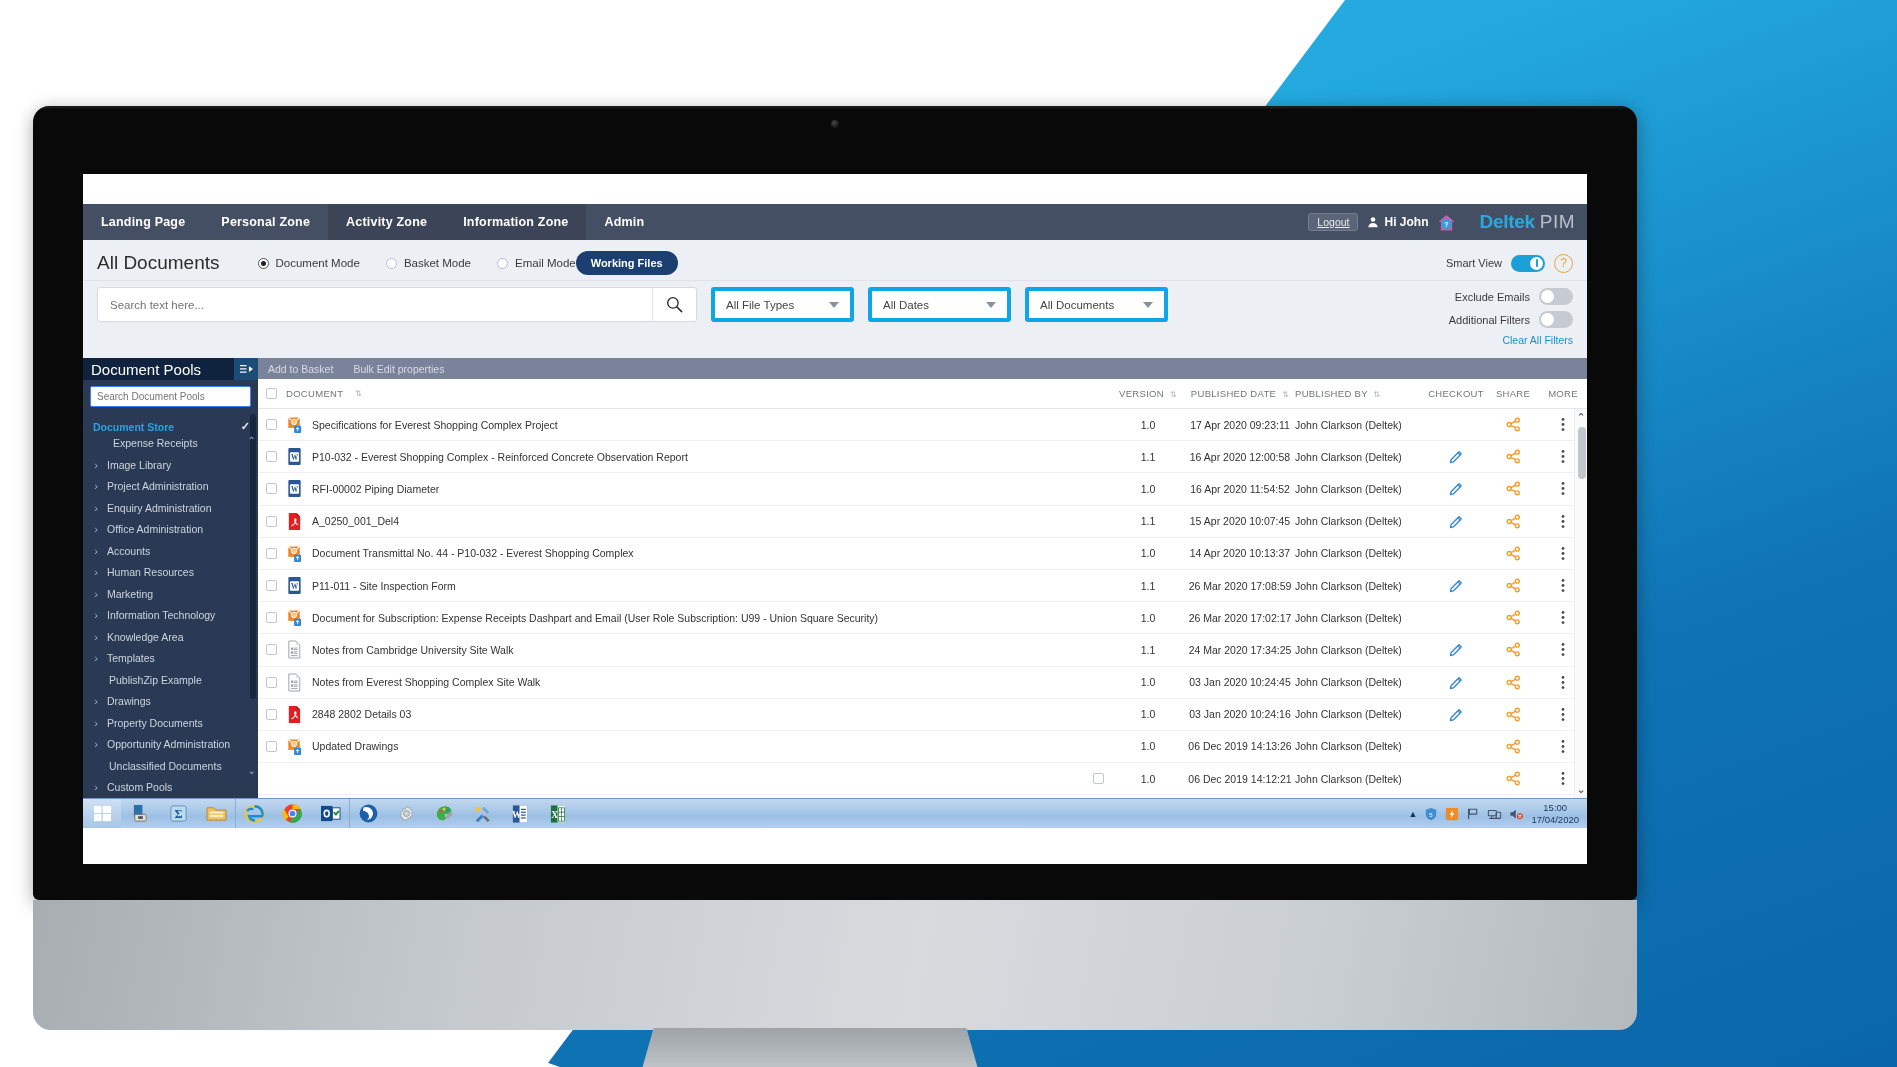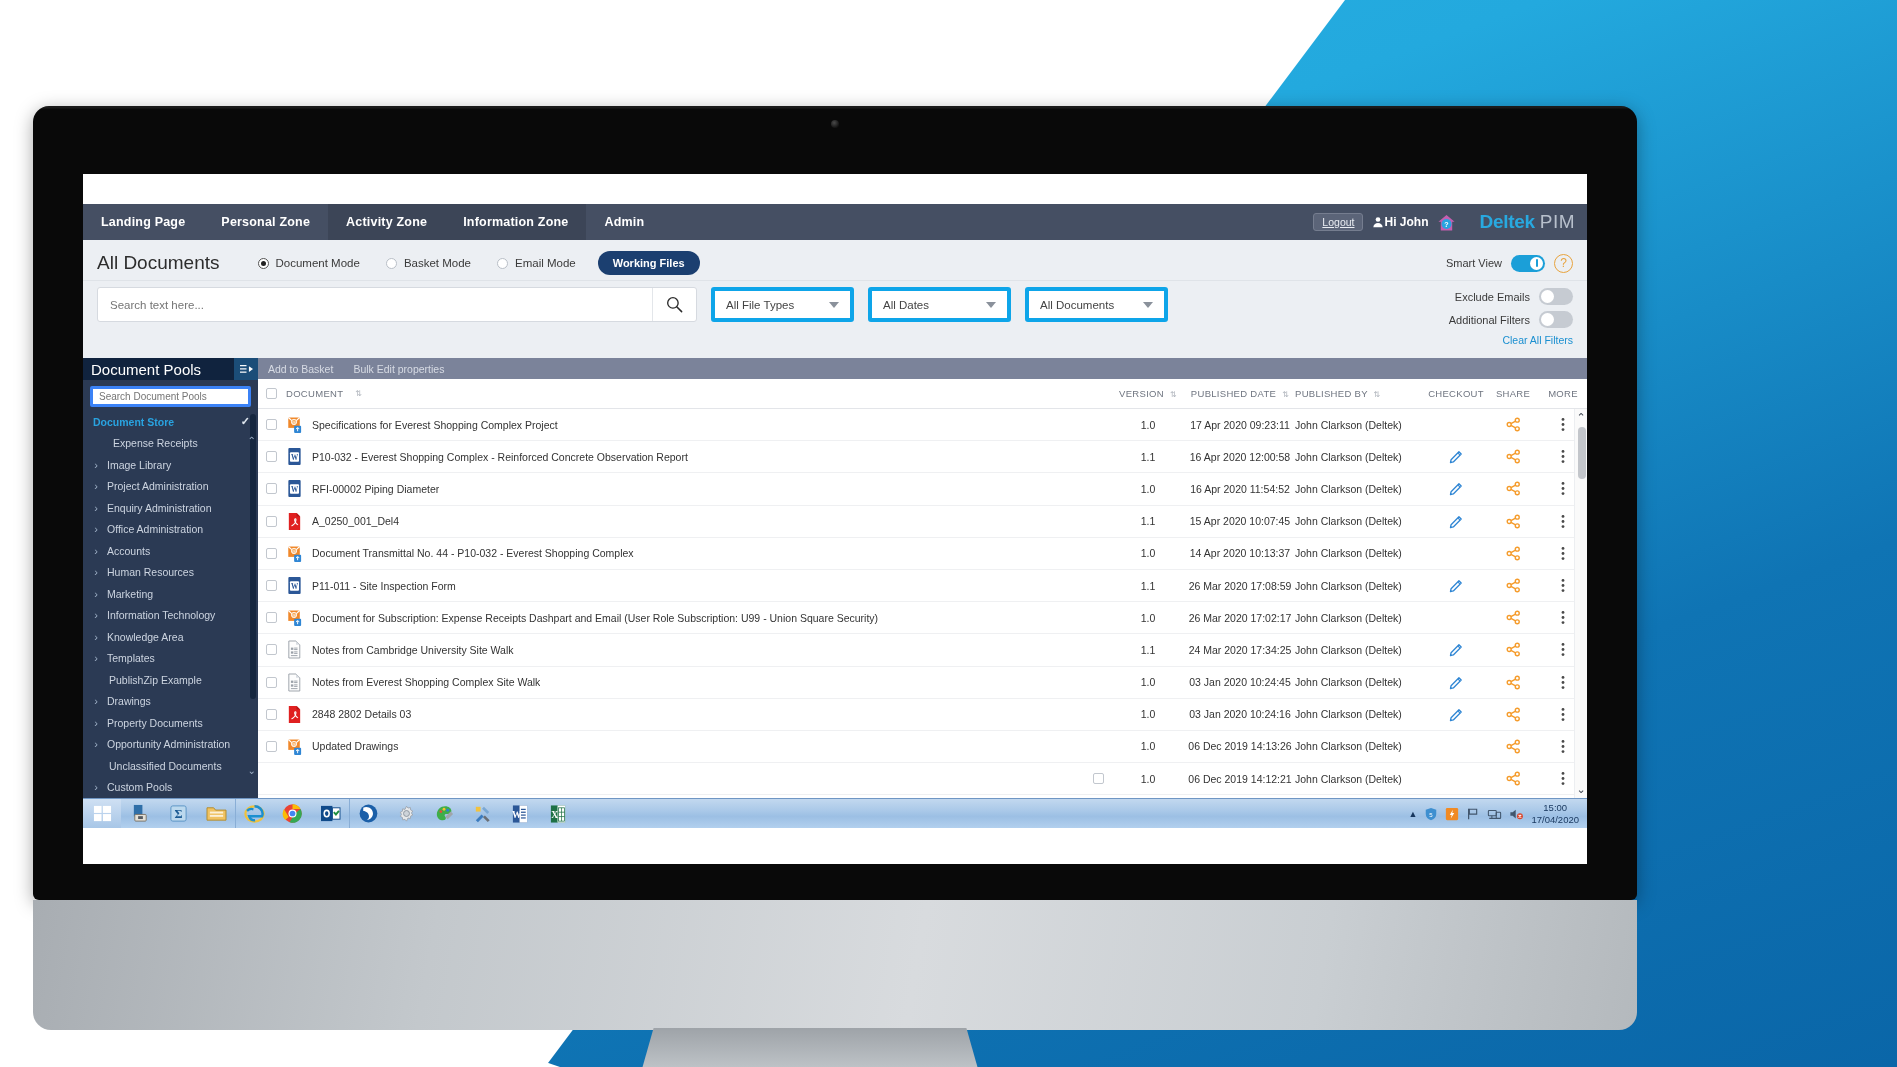--- a/index.html
+++ b/index.html
@@ -66,21 +66,21 @@
   }
   .nav-item.active { background: #3c4557; }
   .topnav-right {
     margin-left: auto; display: flex; align-items: center; gap: 9px; padding-right: 12px;
   }
   .logout-btn {
     background: #5b6478; border: 1px solid #757d8f; border-radius: 3px;
     color: #e9ecf2; font-size: 10.5px; padding: 2px 8px; cursor: pointer;
     text-decoration: underline;
   }
-  .hi-user { color:#ffffff; font-size: 12px; font-weight: bold; display:flex; align-items:center; }
+  .hi-user { color:#ffffff; font-size: 12px; font-weight: bold; display:flex; align-items:center; gap:5px; }
   .home-ico { width: 19px; height: 19px; }
   .brand { display:flex; align-items:baseline; gap:5px; padding-left: 14px; }
   .brand .b1 { color:#28a9e0; font-size: 19px; font-weight: bold; letter-spacing:-.3px; }
   .brand .b2 { color:#b8c0cc; font-size: 19px; font-weight: 300; letter-spacing: .5px; }
 
   
   .subhead {
     background: #eceff3; padding: 6px 14px 0 14px; position: relative;
     border-bottom: 1px solid #dfe3e8;
   }
@@ -89,21 +89,21 @@
   .radio-grp { display: flex; align-items: center; gap: 26px; }
   .radio { display:flex; align-items:center; gap:7px; font-size: 11.5px; color:#3a3a3a; cursor:pointer; }
   .radio .dot {
     width: 11px; height: 11px; border-radius:50%; background:#fff; border:1px solid #b9bfc7; position:relative;
   }
   .radio.on .dot { border-color:#555; }
   .radio.on .dot::after {
     content:""; position:absolute; inset:2px; border-radius:50%; background:#222;
   }
   .pill-btn {
-    margin-left: 22px; background:#1b3f70; color:#fff; font-size:11px; font-weight:bold;
+    background:#1b3f70; color:#fff; font-size:11px; font-weight:bold;
     border-radius: 14px; padding: 6px 15px; cursor:pointer; white-space:nowrap;
   }
   .smartview-wrap { margin-left:auto; display:flex; align-items:center; gap:9px; }
   .sv-label { font-size: 11px; color:#3a3a3a; }
   .toggle-on {
     width: 34px; height: 17px; border-radius: 9px; background:#1b9fd8; position:relative; cursor:pointer;
   }
   .toggle-on::after {
     content:""; position:absolute; right:2px; top:2px; width:13px; height:13px; border-radius:50%; background:#fff;
   }
@@ -149,31 +149,31 @@
 
   
   .sidebar { width: 175px; background:#2b3a54; display:flex; flex-direction:column; flex:0 0 175px; }
   .sb-head {
     height: 22px; background:#10233e; color:#fff; font-size: 15px; display:flex; align-items:center;
     padding-left: 8px; justify-content:space-between;
   }
   .sb-head-icon { width: 24px; height:22px; background:#1b4d78; display:flex;align-items:center;justify-content:center; cursor:pointer;}
   .sb-search { padding: 6px 7px 4px 7px; }
   .sb-search input {
-    width: 100%; height: 21px; border:3px solid #3b82f6; border-radius:2px; font-size:10px; padding: 0 6px;
+    width: 100%; height: 21px; border:1px solid #3b82f6; border-radius:2px; font-size:10px; padding: 0 6px;
     font-family:"Liberation Sans", sans-serif; outline:0; color:#444;
   }
   .sb-list { flex:1; overflow:hidden; position:relative; }
   .sb-item {
     height: 21.5px; display:flex; align-items:center; color:#ccd4e0; font-size: 10.5px;
     padding-left: 6px; cursor:pointer; white-space:nowrap;
   }
   .sb-item .tw { width: 14px; display:flex; align-items:center; justify-content:center; color:#9fb0c6; font-size:11px; }
   .sb-item .lbl { padding-left: 4px; }
-  .sb-item.root { color:#29a3e0; font-weight:bold; font-size:10.5px; justify-content:space-between; padding-right:8px; }
+  .sb-item.root { color:#29a3e0; font-weight:bold; font-size:10.5px; justify-content:space-between; padding-right:8px;align-items:flex-end; }
   .sb-item.root .chk { color:#dfe6ee; font-size: 11px; }
   .sb-scroll {
     position:absolute; right:2px; top:3px; width:6px; height: 285px; background:#16273f; border-radius:3px;
   }
   .sb-updown { position:absolute; right:2px; color:#9fb0c6; font-size:10px; cursor:pointer; }
 
   
   .table-wrap { flex:1; display:flex; flex-direction:column; background:#fff; position:relative; }
   .bulkbar {
     height: 21px; background:#7b839a; display:flex; align-items:center; gap:20px; padding-left: 10px;

